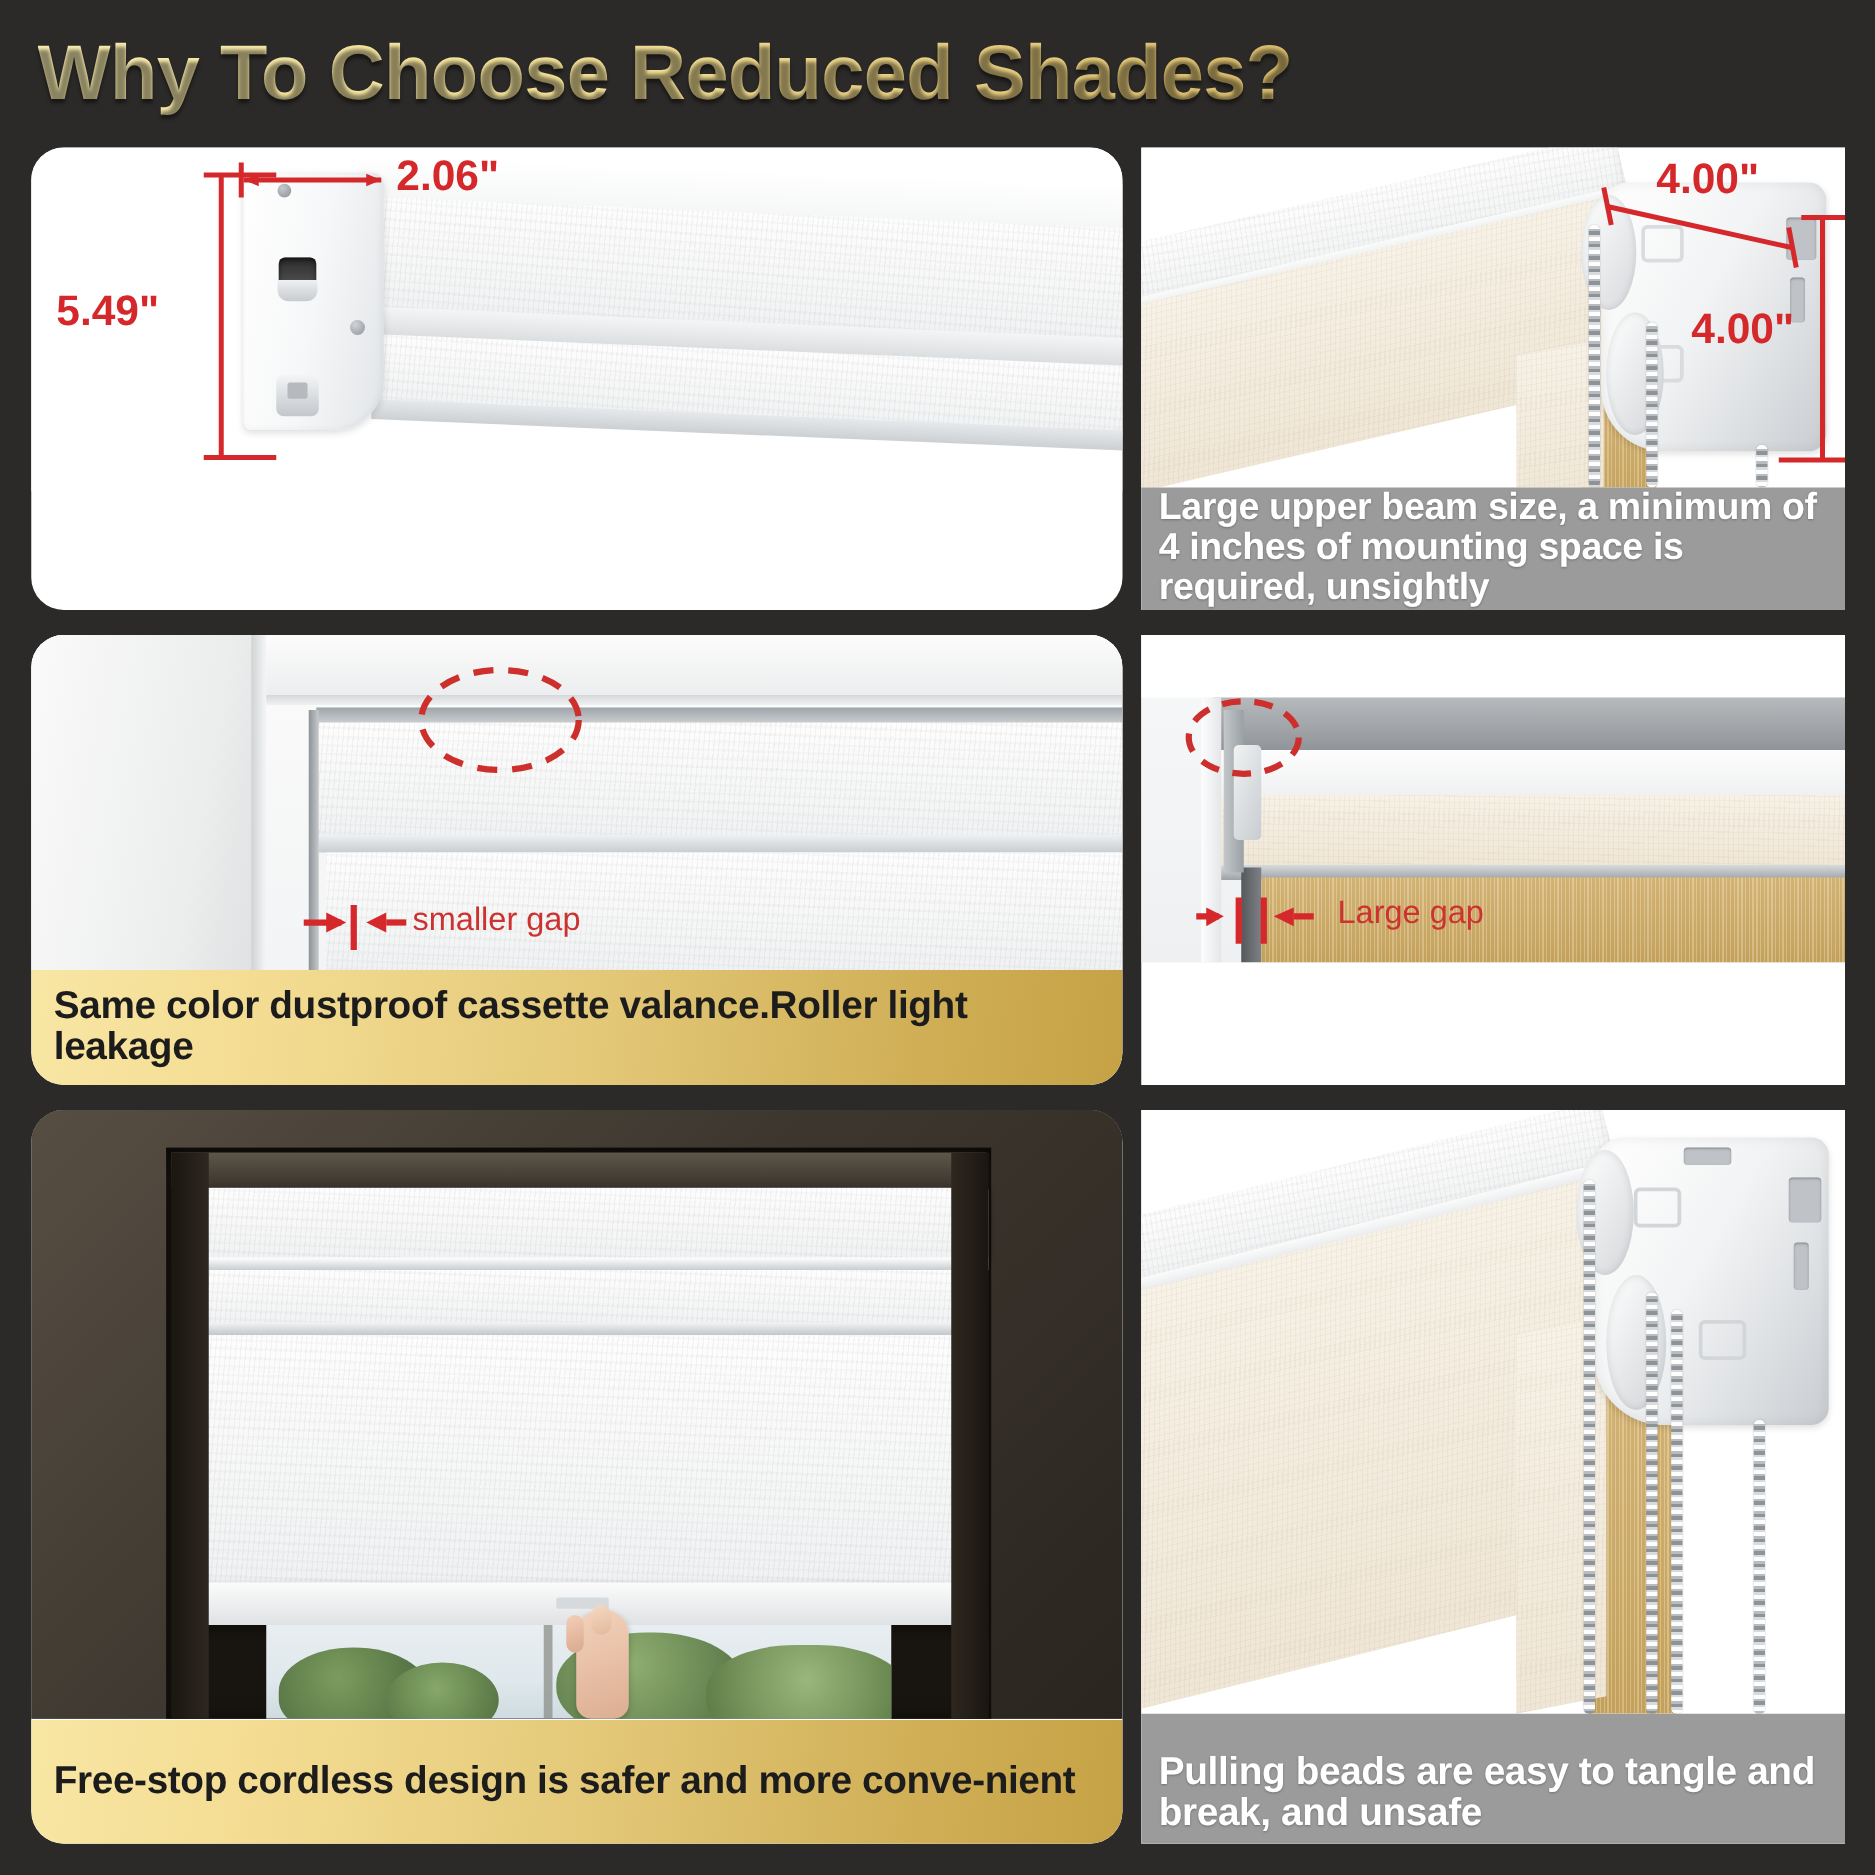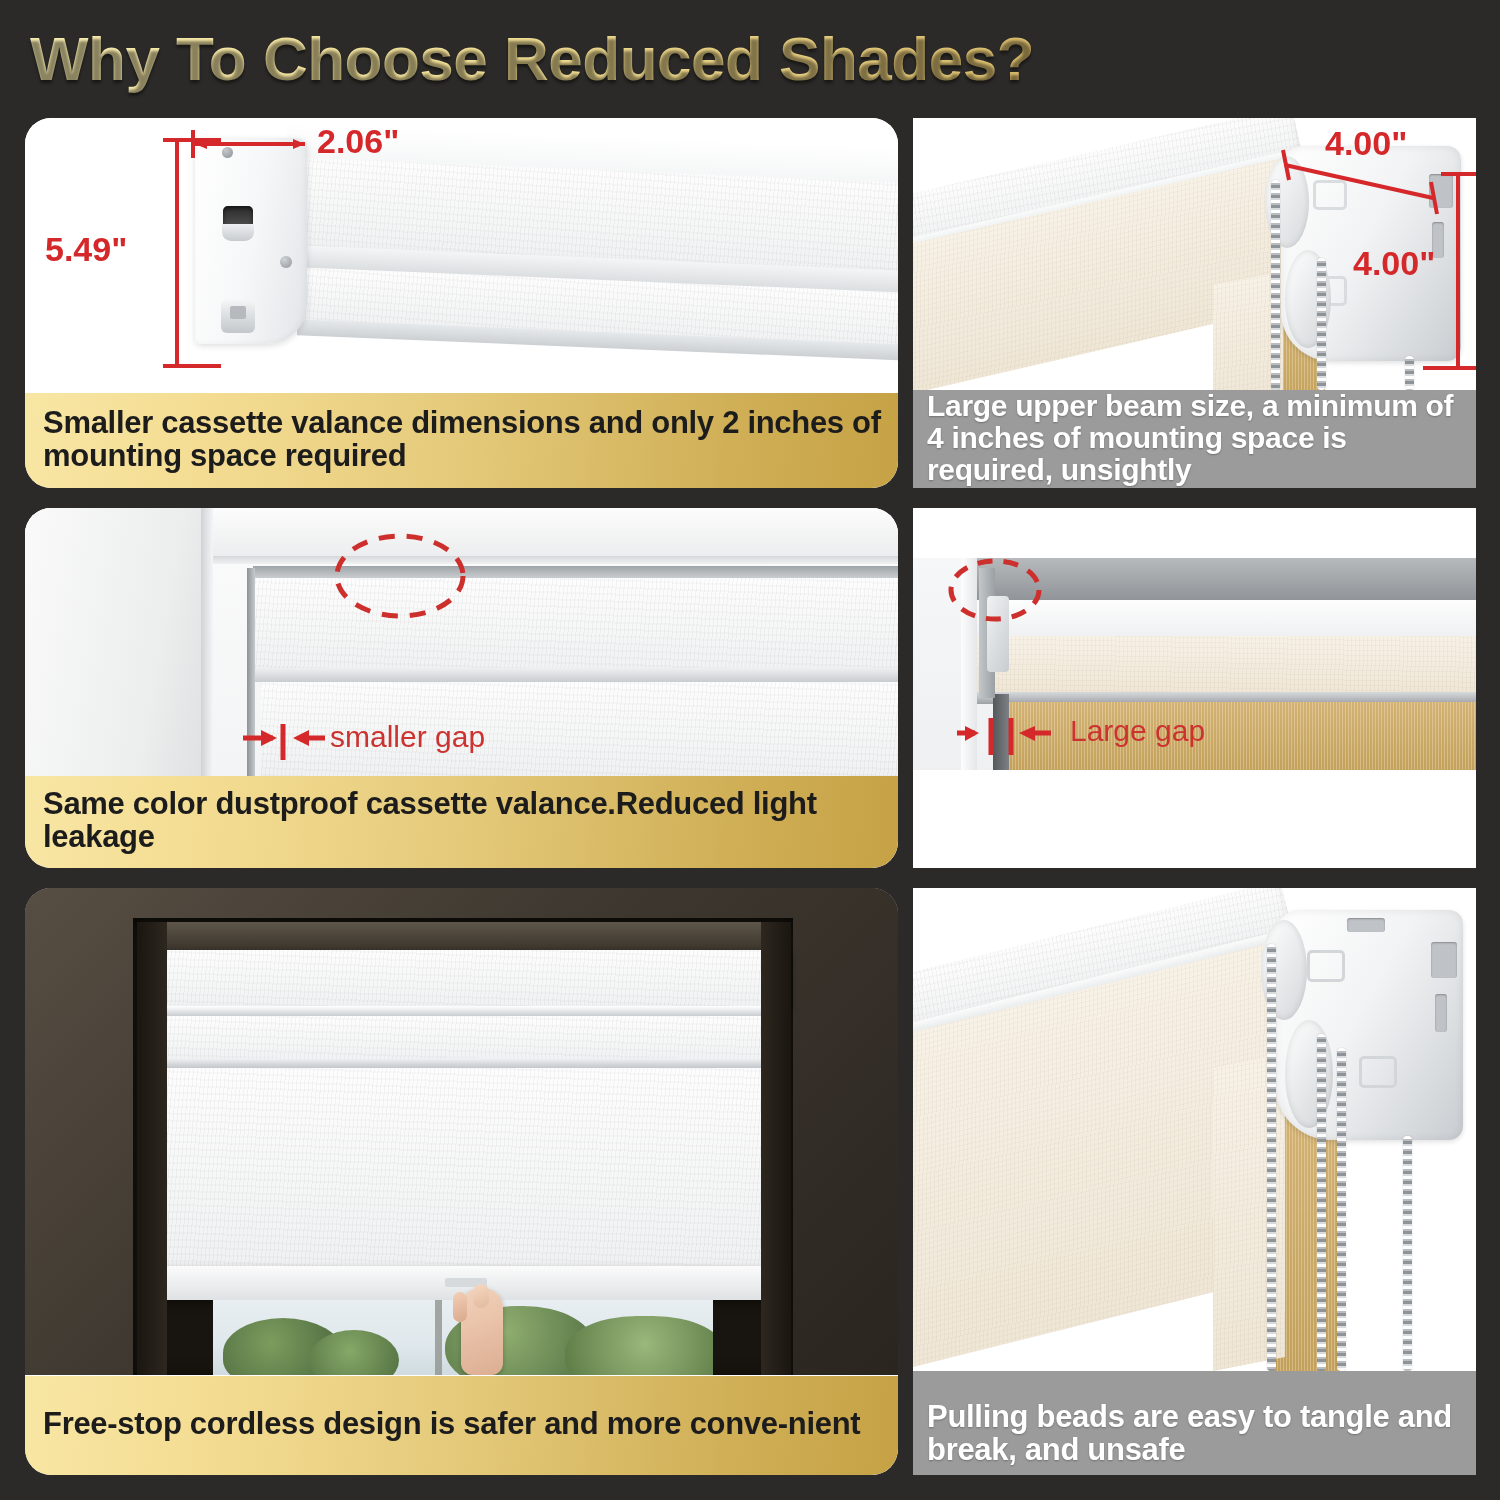--- a/index.html
+++ b/index.html
@@ -65,21 +65,21 @@
   .caption.gray { background: #9b9b9b; }
 
   .caption-text {
     font-weight: bold;
     line-height: 1.06;
     letter-spacing: -0.3px;
   }
   .caption.gold .caption-text { color: #1c1c1c; }
   .caption.gray .caption-text { color: #ffffff; text-shadow: 0 1px 2px rgba(0,0,0,0.28); }
   .dim-label { position: absolute; font-size: 34px; color: #d4282b; font-weight: bold; white-space: nowrap; }
-  .gap-label { position: absolute; font-size: 30px; color: #cc3330; white-space: nowrap; font-weight: normal; }
+  .gap-label { position: absolute; font-size: 26px; color: #cc3330; white-space: nowrap; font-weight: normal; }
 
   svg.anno { position: absolute; left: 0; top: 0; pointer-events: none; }
 
   
   .fabric-white {
     background:
       repeating-linear-gradient(95deg, rgba(0,0,0,0.035) 0 1px, rgba(255,255,255,0) 1px 4px),
       repeating-linear-gradient(2deg, rgba(0,0,0,0.02) 0 2px, rgba(255,255,255,0) 2px 7px),
       linear-gradient(180deg,#fdfdfd,#f0f1f2);
   }
@@ -165,23 +165,20 @@
         <polygon points="280,26 268,21 268,31" fill="#d4282b"></polygon>
         <line x1="168" y1="12" x2="168" y2="40" stroke="#d4282b" stroke-width="4"></line>
         <line x1="152" y1="22" x2="152" y2="248" stroke="#d4282b" stroke-width="4"></line>
         <line x1="138" y1="22" x2="196" y2="22" stroke="#d4282b" stroke-width="4"></line>
         <line x1="138" y1="248" x2="196" y2="248" stroke="#d4282b" stroke-width="4"></line>
       </svg>
       <div class="dim-label" style="left:292px; top:4px;">2.06"</div>
       <div class="dim-label" style="left:20px; top:112px;">5.49"</div>
     </div>
 
-    <div class="caption gold" style="height:95px;">
-      <div class="caption-text" style="font-size:31px;">Smaller cassette valance dimensions and only 2 inches of mounting space required</div>
-    </div>
   </div>
 
   <div class="panel bad" style="left:913px; top:118px; width:563px; height:370px;">
 
     <div class="photo" style="height:272px;">
 
       <div class="fabric-white" style="position:absolute;left:-10px;top:78px;width:405px;height:55px;
                   transform:rotate(-13deg); transform-origin:left center;
                   border-radius:4px; box-shadow:inset 0 -5px 10px rgba(0,0,0,0.08);"></div>
       <div style="position:absolute;left:-10px;top:122px;width:405px;height:16px;
@@ -257,21 +254,21 @@
         <line x1="218" y1="230" x2="248" y2="230" stroke="#d4282b" stroke-width="5"></line>
         <polygon points="252,230 236,222 236,238" fill="#d4282b"></polygon>
         <line x1="258" y1="216" x2="258" y2="252" stroke="#d4282b" stroke-width="5"></line>
         <polygon points="268,230 284,222 284,238" fill="#d4282b"></polygon>
         <line x1="284" y1="230" x2="300" y2="230" stroke="#d4282b" stroke-width="5"></line>
       </svg>
       <div class="gap-label" style="left:305px; top:212px;">smaller gap</div>
     </div>
 
     <div class="caption gold" style="height:92px;">
-      <div class="caption-text" style="font-size:31px;">Same color dustproof cassette valance.Reduced light leakage</div>
+      <div class="caption-text" style="font-size:31px;">Same color dustproof cassette valance.Roller light leakage</div>
     </div>
   </div>
 
   <div class="panel bad" style="left:913px; top:508px; width:563px; height:360px;">
 
     <div class="photo" style="height:262px; background:linear-gradient(180deg,#f7f8f9,#eef0f1);">
 
       <div style="position:absolute;left:0;top:0;width:563px;height:50px;background:#ffffff;"></div>
 
       <div style="position:absolute;left:58px;top:50px;width:505px;height:45px;

